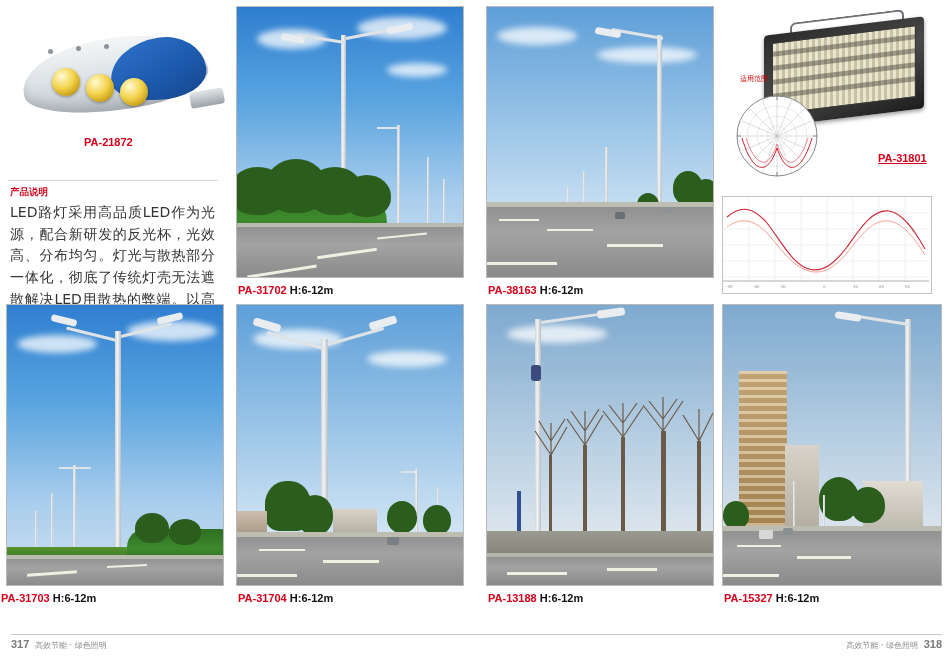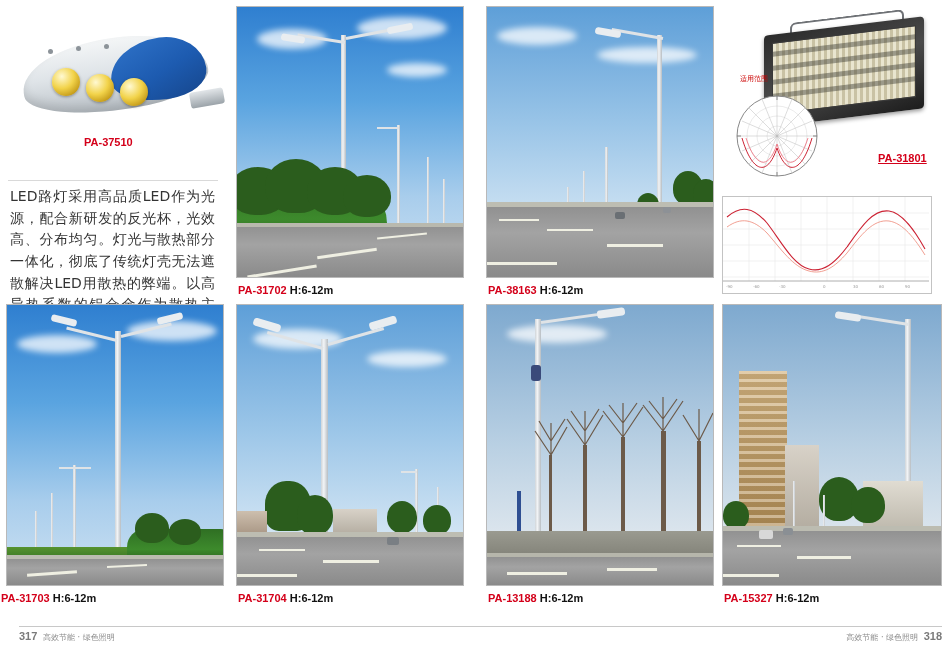--- a/index.html
+++ b/index.html
@@ -93,21 +93,21 @@
     transform:skewY(-7deg);
   }
 
   
   #polar{position:absolute;left:722px;top:86px;width:110px;height:100px;}
   #polar .lbl{position:absolute;top:-12px;left:18px;font-size:7px;color:#c00;}
   
   #curvebox{position:absolute;left:722px;top:196px;width:208px;height:96px;background:#fff;border:1px solid #c3c3c3;}
 
   
-  .footer{position:absolute;left:11px;right:0;bottom:0;height:36px;text-decoration:underline;}
+  .footer{position:absolute;left:3px;right:0;bottom:0;height:28px;text-decoration:underline;}
   .footline{position:absolute;left:8px;right:8px;top:0;height:1px;background:#c8c8c8;}
   .pgnum{position:absolute;top:4px;font-size:11px;font-weight:bold;color:#7a7a7a;font-family:"Liberation Sans",sans-serif;}
   .foottext{position:absolute;top:6px;font-size:8px;color:#8a8a8a;}
 </style>
 </head>
 <body>
 
 <div class="page">
 
   <div id="prod1">
@@ -115,25 +115,26 @@
     <div class="lampblue"></div>
     <div class="led" style="left:38px;top:52px;"></div>
     <div class="led" style="left:72px;top:58px;"></div>
     <div class="led" style="left:106px;top:62px;"></div>
     <div class="lampbolt" style="left:34px;top:33px;"></div>
     <div class="lampbolt" style="left:62px;top:30px;"></div>
     <div class="lampbolt" style="left:90px;top:28px;"></div>
     <div class="lampneck"></div>
   </div>
   <div class="caption" style="left:84px;top:136px;">
-    <span>PA-37510</span>
+    <span>PA-21872</span>
   </div>
 
   <div class="rule" style="left:8px;top:180px;width:210px;"></div>
   <div class="txtblock" style="left:10px;top:186px;">
+    <p class="txt-h">产品说明</p>
     <p class="txt-p">LED路灯采用高品质LED作为光源，配合新研发的反光杯，光效高、分布均匀。灯光与散热部分一体化，彻底了传统灯壳无法遮散解决LED用散热的弊端。以高导热系数的铝合金作为散热主体，外壳采用氧化工艺，耐腐的同时确保散热，采用稳压恒流电源，同时灯具防护等级为IP65，确保整灯在不同环境中能长期稳定工作。</p>
     <p class="txt-h">适用范围</p>
     <p class="txt-p">适用于快速路/主干路、次干路、支路、工厂、学校、公园、各种住宅小区、庭院等道路照明。</p>
   </div>
 
   <div class="photo" style="left:236px;top:6px;width:228px;height:272px;">
     <div class="sky"></div>
     <div class="cloud" style="left:20px;top:22px;width:70px;height:20px;"></div>
     <div class="cloud" style="left:120px;top:10px;width:90px;height:22px;"></div>
     <div class="cloud" style="left:150px;top:56px;width:60px;height:14px;"></div>

